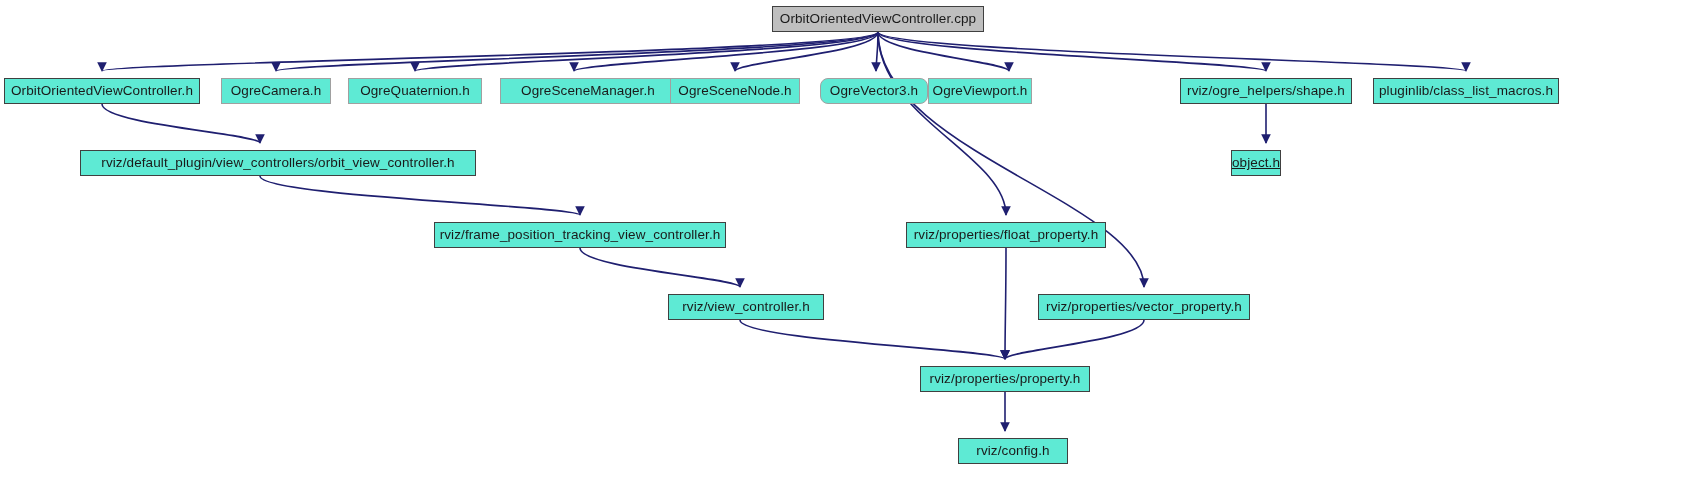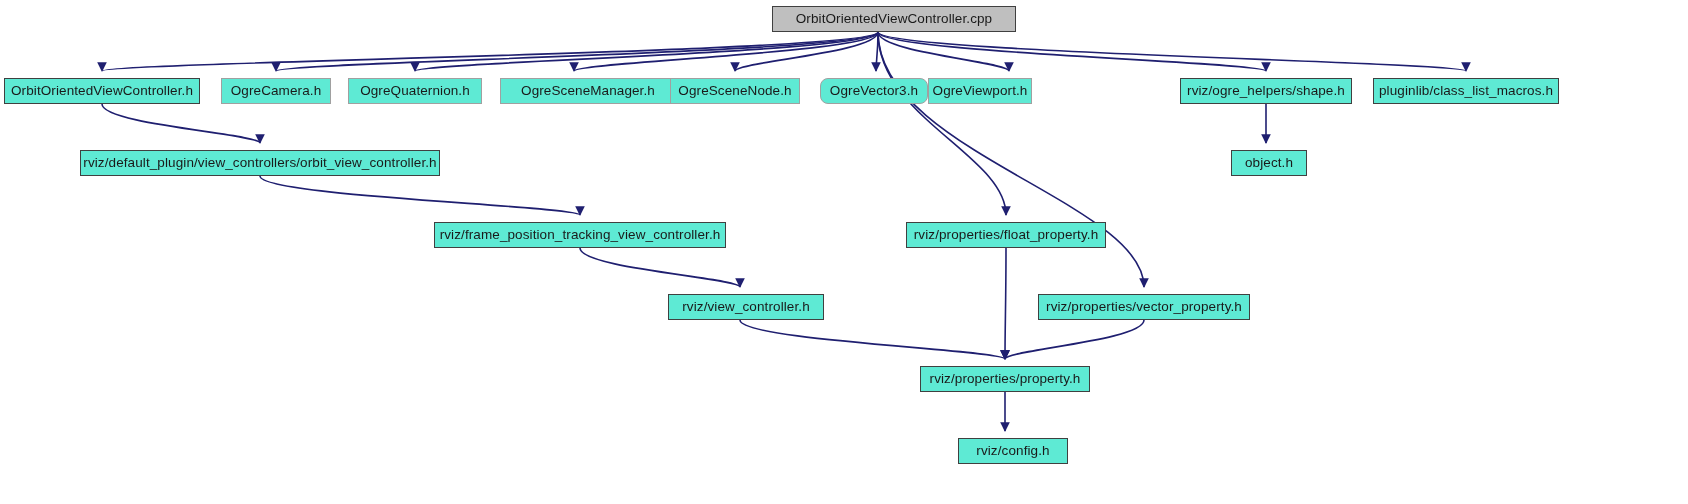--- a/index.html
+++ b/index.html
@@ -78,32 +78,32 @@
         <path d="M 260 176 C 260 196.7, 580 205.9, 580 215" marker-end="url(#arrow)"></path>
         <path d="M 580 248 C 580 268.7, 740 277.9, 740 287" marker-end="url(#arrow)"></path>
         <path d="M 740 320 C 740 340.7, 1005 349.9, 1005 359" marker-end="url(#arrow)"></path>
         <path d="M 1006 248 C 1006 301.1, 1005 324.7, 1005 359" marker-end="url(#arrow)"></path>
         <path d="M 1144 320 C 1144 340.7, 1005 349.9, 1005 359" marker-end="url(#arrow)"></path>
         <path d="M 1005 392 C 1005 412.7, 1005 421.9, 1005 431" marker-end="url(#arrow)"></path>
       </g>
   </svg>
 
   <div id="node-layer">
-      <div class="node root" style="left: 772px; top: 6px; width: 244px; text-align: right;">OrbitOrientedViewController.cpp</div>
+      <div class="node root" style="left: 772px; top: 6px; width: 212px; text-align: right;">OrbitOrientedViewController.cpp</div>
       <div class="node strong" style="left: 4px; top: 78px; width: 196px;">OrbitOrientedViewController.h</div>
       <div class="node" style="left: 221px; top: 78px; width: 110px;">OgreCamera.h</div>
       <div class="node" style="left: 348px; top: 78px; width: 134px;">OgreQuaternion.h</div>
       <div class="node" style="left: 500px; top: 78px; width: 176px;">OgreSceneManager.h</div>
       <div class="node" style="left: 670px; top: 78px; width: 130px;">OgreSceneNode.h</div>
       <div class="node" style="left: 820px; top: 78px; width: 108px; border-radius: 8px;">OgreVector3.h</div>
       <div class="node" style="left: 928px; top: 78px; width: 104px;">OgreViewport.h</div>
       <div class="node strong" style="left: 1180px; top: 78px; width: 172px;">rviz/ogre_helpers/shape.h</div>
       <div class="node strong" style="left: 1373px; top: 78px; width: 186px;">pluginlib/class_list_macros.h</div>
-      <div class="node strong" style="left: 80px; top: 150px; width: 360px;">rviz/default_plugin/view_controllers/orbit_view_controller.h</div>
-      <div class="node strong" style="left: 1231px; top: 150px; width: 76px;">object.h</div>
+      <div class="node strong" style="left: 80px; top: 150px; width: 396px;">rviz/default_plugin/view_controllers/orbit_view_controller.h</div>
+      <div class="node strong" style="left: 1231px; top: 150px; width: 50px; text-decoration: underline;">object.h</div>
       <div class="node strong" style="left: 434px; top: 222px; width: 292px;">rviz/frame_position_tracking_view_controller.h</div>
       <div class="node strong" style="left: 906px; top: 222px; width: 200px;">rviz/properties/float_property.h</div>
       <div class="node strong" style="left: 668px; top: 294px; width: 156px;">rviz/view_controller.h</div>
       <div class="node strong" style="left: 1038px; top: 294px; width: 212px;">rviz/properties/vector_property.h</div>
       <div class="node strong" style="left: 920px; top: 366px; width: 170px;">rviz/properties/property.h</div>
       <div class="node strong" style="left: 958px; top: 438px; width: 110px;">rviz/config.h</div>
     </div>
 </div>
 
 </body></html>

